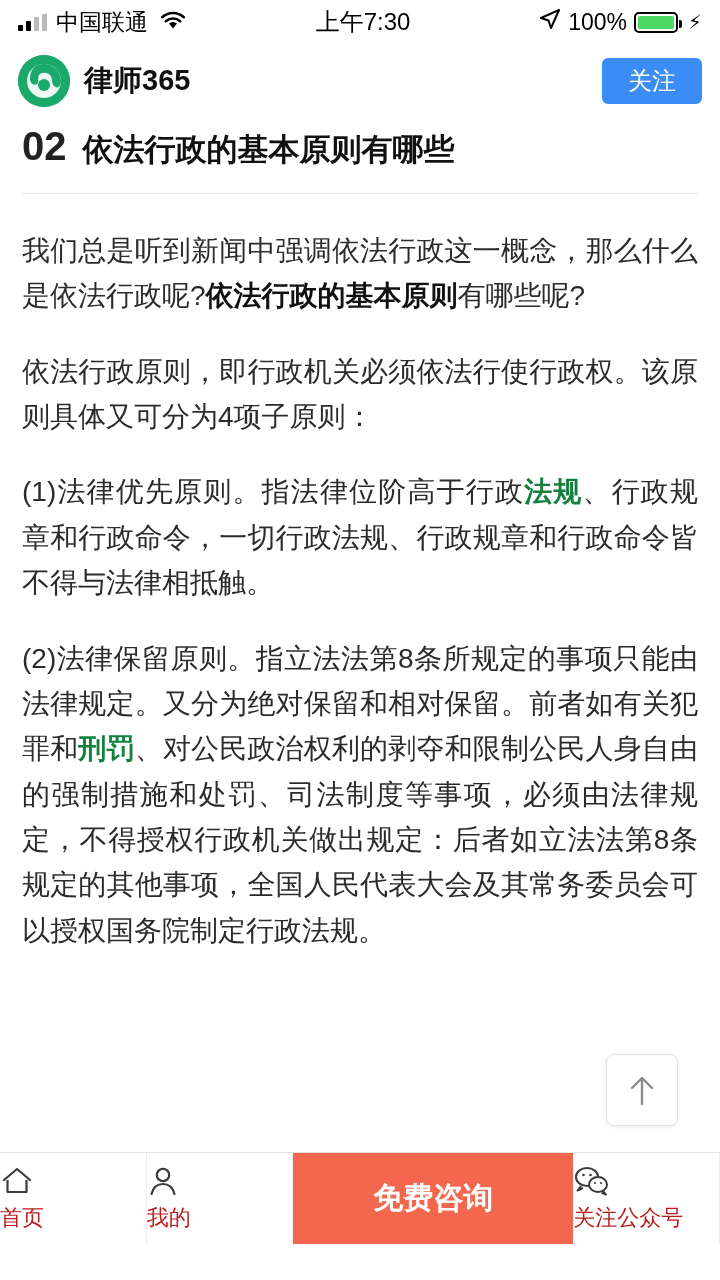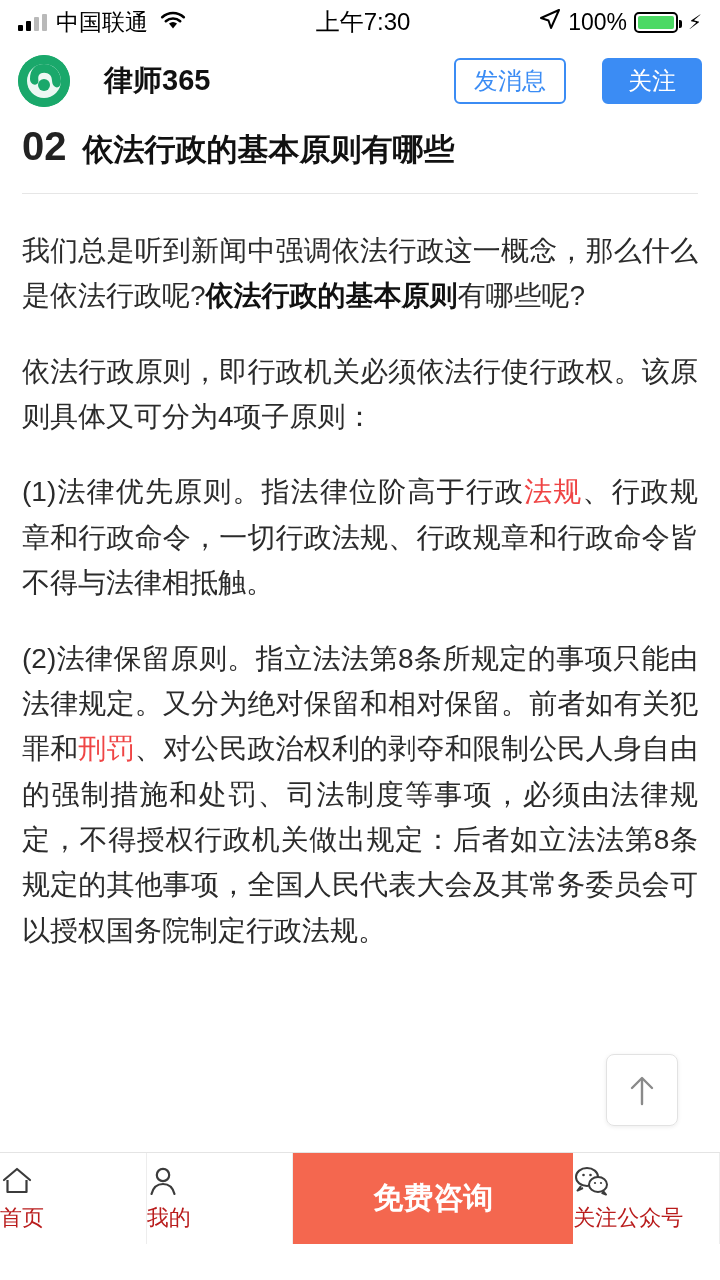--- a/index.html
+++ b/index.html
@@ -60,21 +60,20 @@
   .bolt { margin-left: 3px; font-size: 20px; }
 
   
   .acct-header {
     flex: 0 0 74px;
     height: 74px;
     display: flex;
     align-items: center;
     padding: 0 18px;
     background: #fff;
-    gap: 20px;
   }
   .avatar {
     width: 52px; height: 52px; border-radius: 50%;
     background: #1aa86b;
     display: flex; align-items: center; justify-content: center;
     flex: 0 0 52px;
     overflow: hidden;
   }
   .avatar svg { display: block; }
   .acct-name {
@@ -156,21 +155,21 @@
   }
   .para {
     font-size: 28px;
     line-height: 1.62;
     color: #2b2b2b;
     margin-top: 30px;
     text-align: justify;
   }
   .para.first { margin-top: 34px; }
   .para b { font-weight: bold; color: #111; margin-top: 17px; }
-  .lnk { color: #ef4444; }
+  .lnk { color: #15803d; font-weight: bold; }
 
   
   .to-top {
     position: absolute;
     right: 42px;
     bottom: 26px;
     width: 72px; height: 72px;
     border-radius: 8px;
     background: rgba(255,255,255,0.82);
     border: 1px solid #e2e2e2;
@@ -252,21 +251,20 @@
     <div class="avatar">
       <svg width="52" height="52" viewBox="0 0 52 52">
         <circle cx="26" cy="26" r="26" fill="#1aa86b"></circle>
         <circle cx="26" cy="26" r="17" fill="#ffffff" opacity="0.92"></circle>
         <path d="M26 9c9.4 0 17 7.6 17 17 0 6-4 8-7 5s-1-8-4-11-9-3-11 0 1 7-2 9-7-1-7-5c0-9 4.6-15 14-15z" fill="#1aa86b"></path>
         <circle cx="26" cy="30" r="6" fill="#1aa86b"></circle>
       </svg>
     </div>
     <div class="acct-name">律师365</div>
     <div class="acct-spacer"></div>
-    <button class="btn-msg">发消息</button>
     <button class="btn-follow">关注</button>
   </div>
 
   <div class="article">
 
     <div class="sec-title">
       <div class="sec-num sec-num-wrap">
         <span>02</span>
       </div>
       <div class="sec-head-text">依法行政的基本原则有哪些</div>

